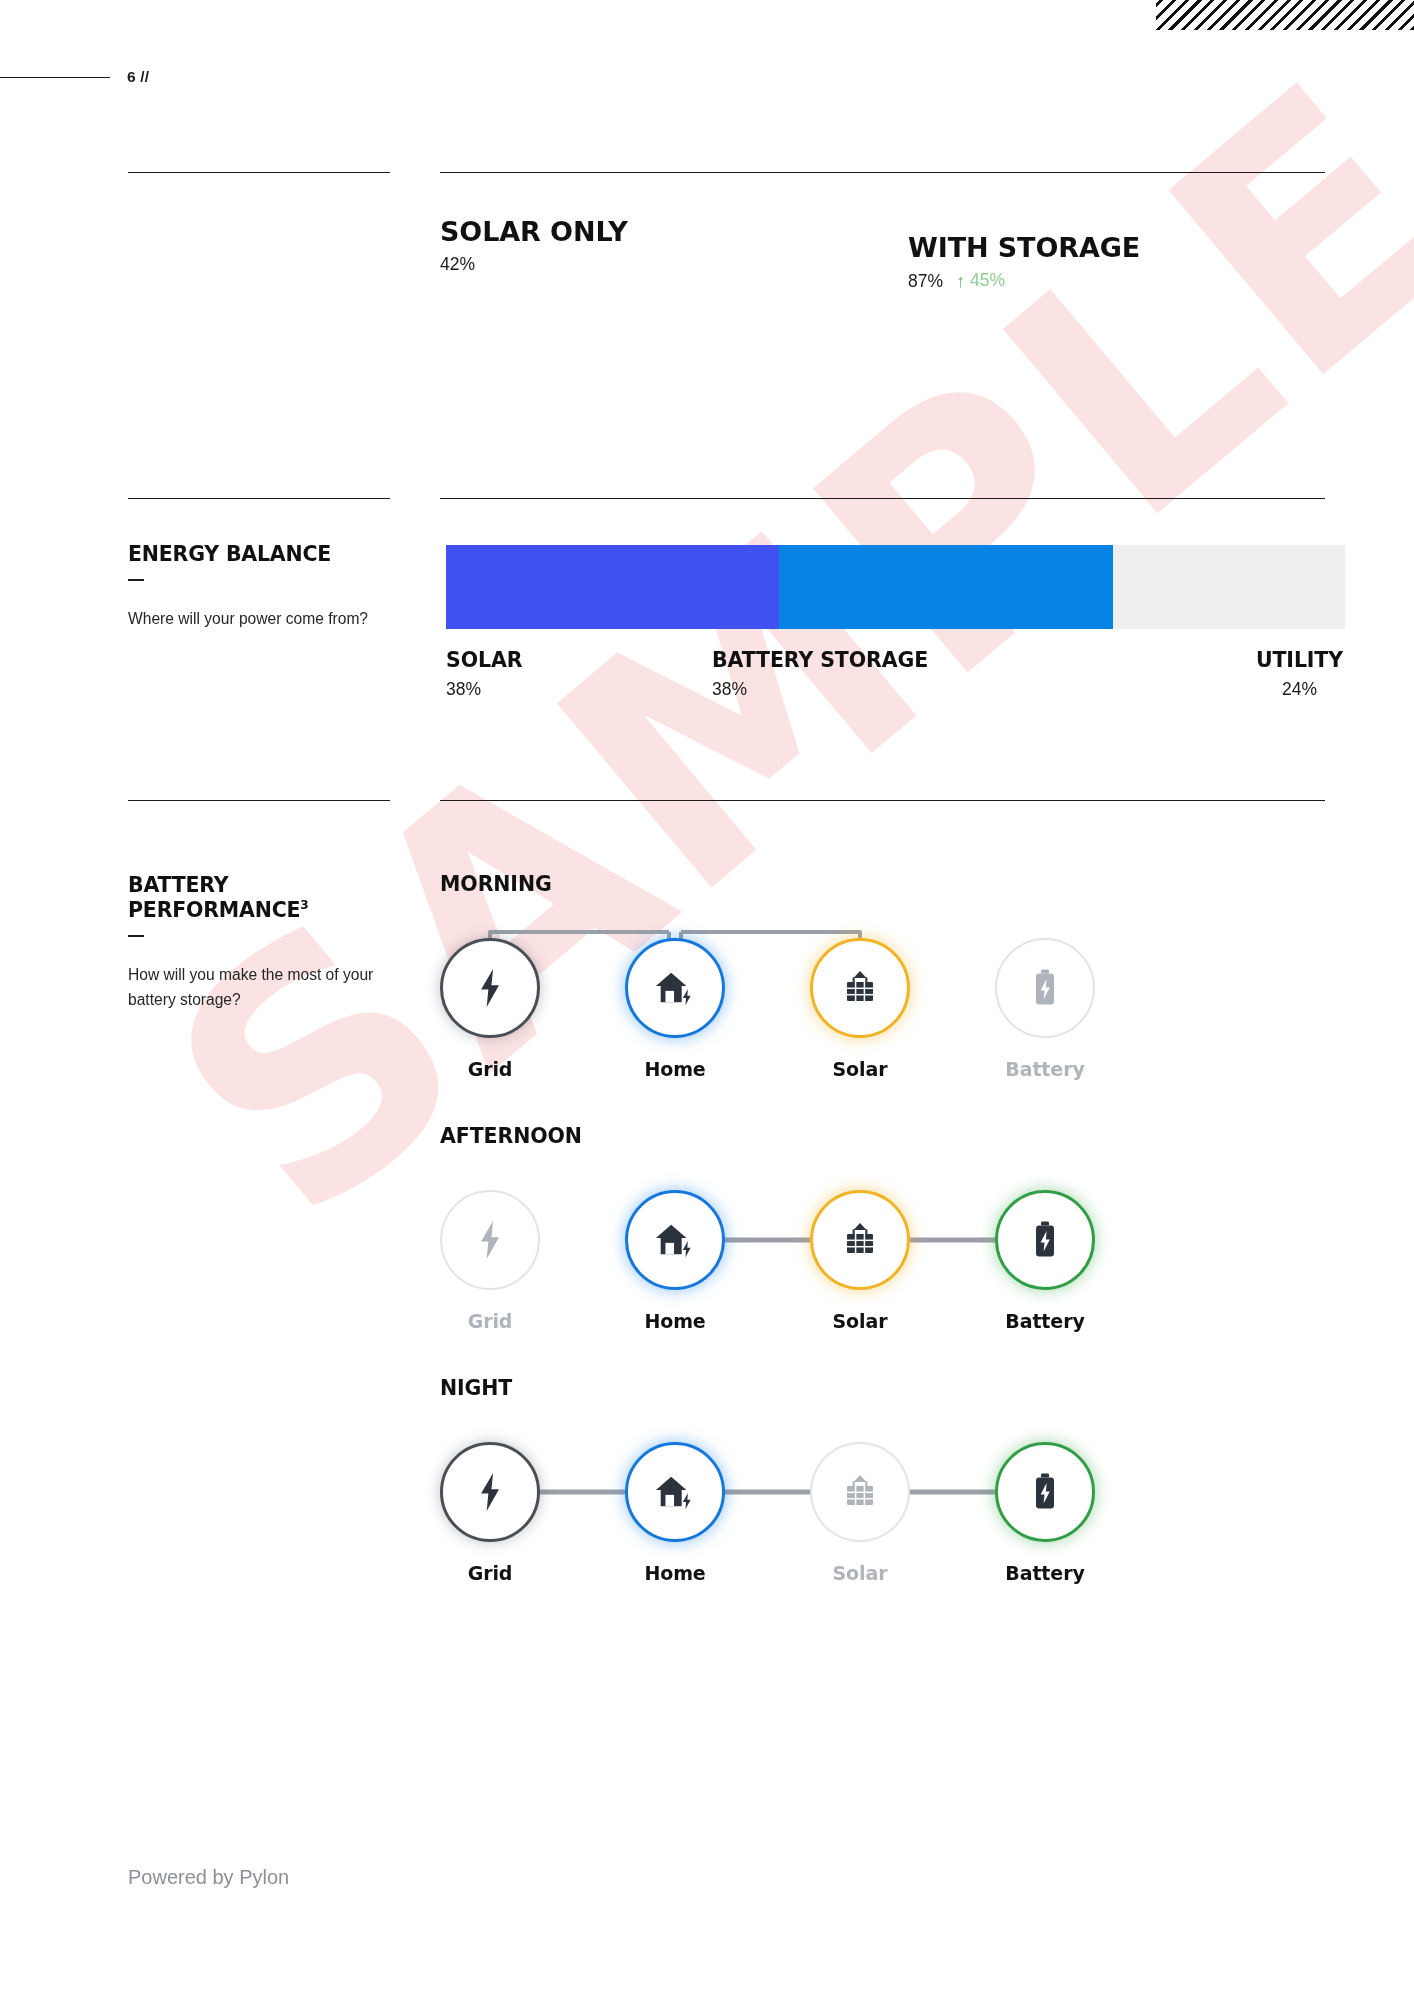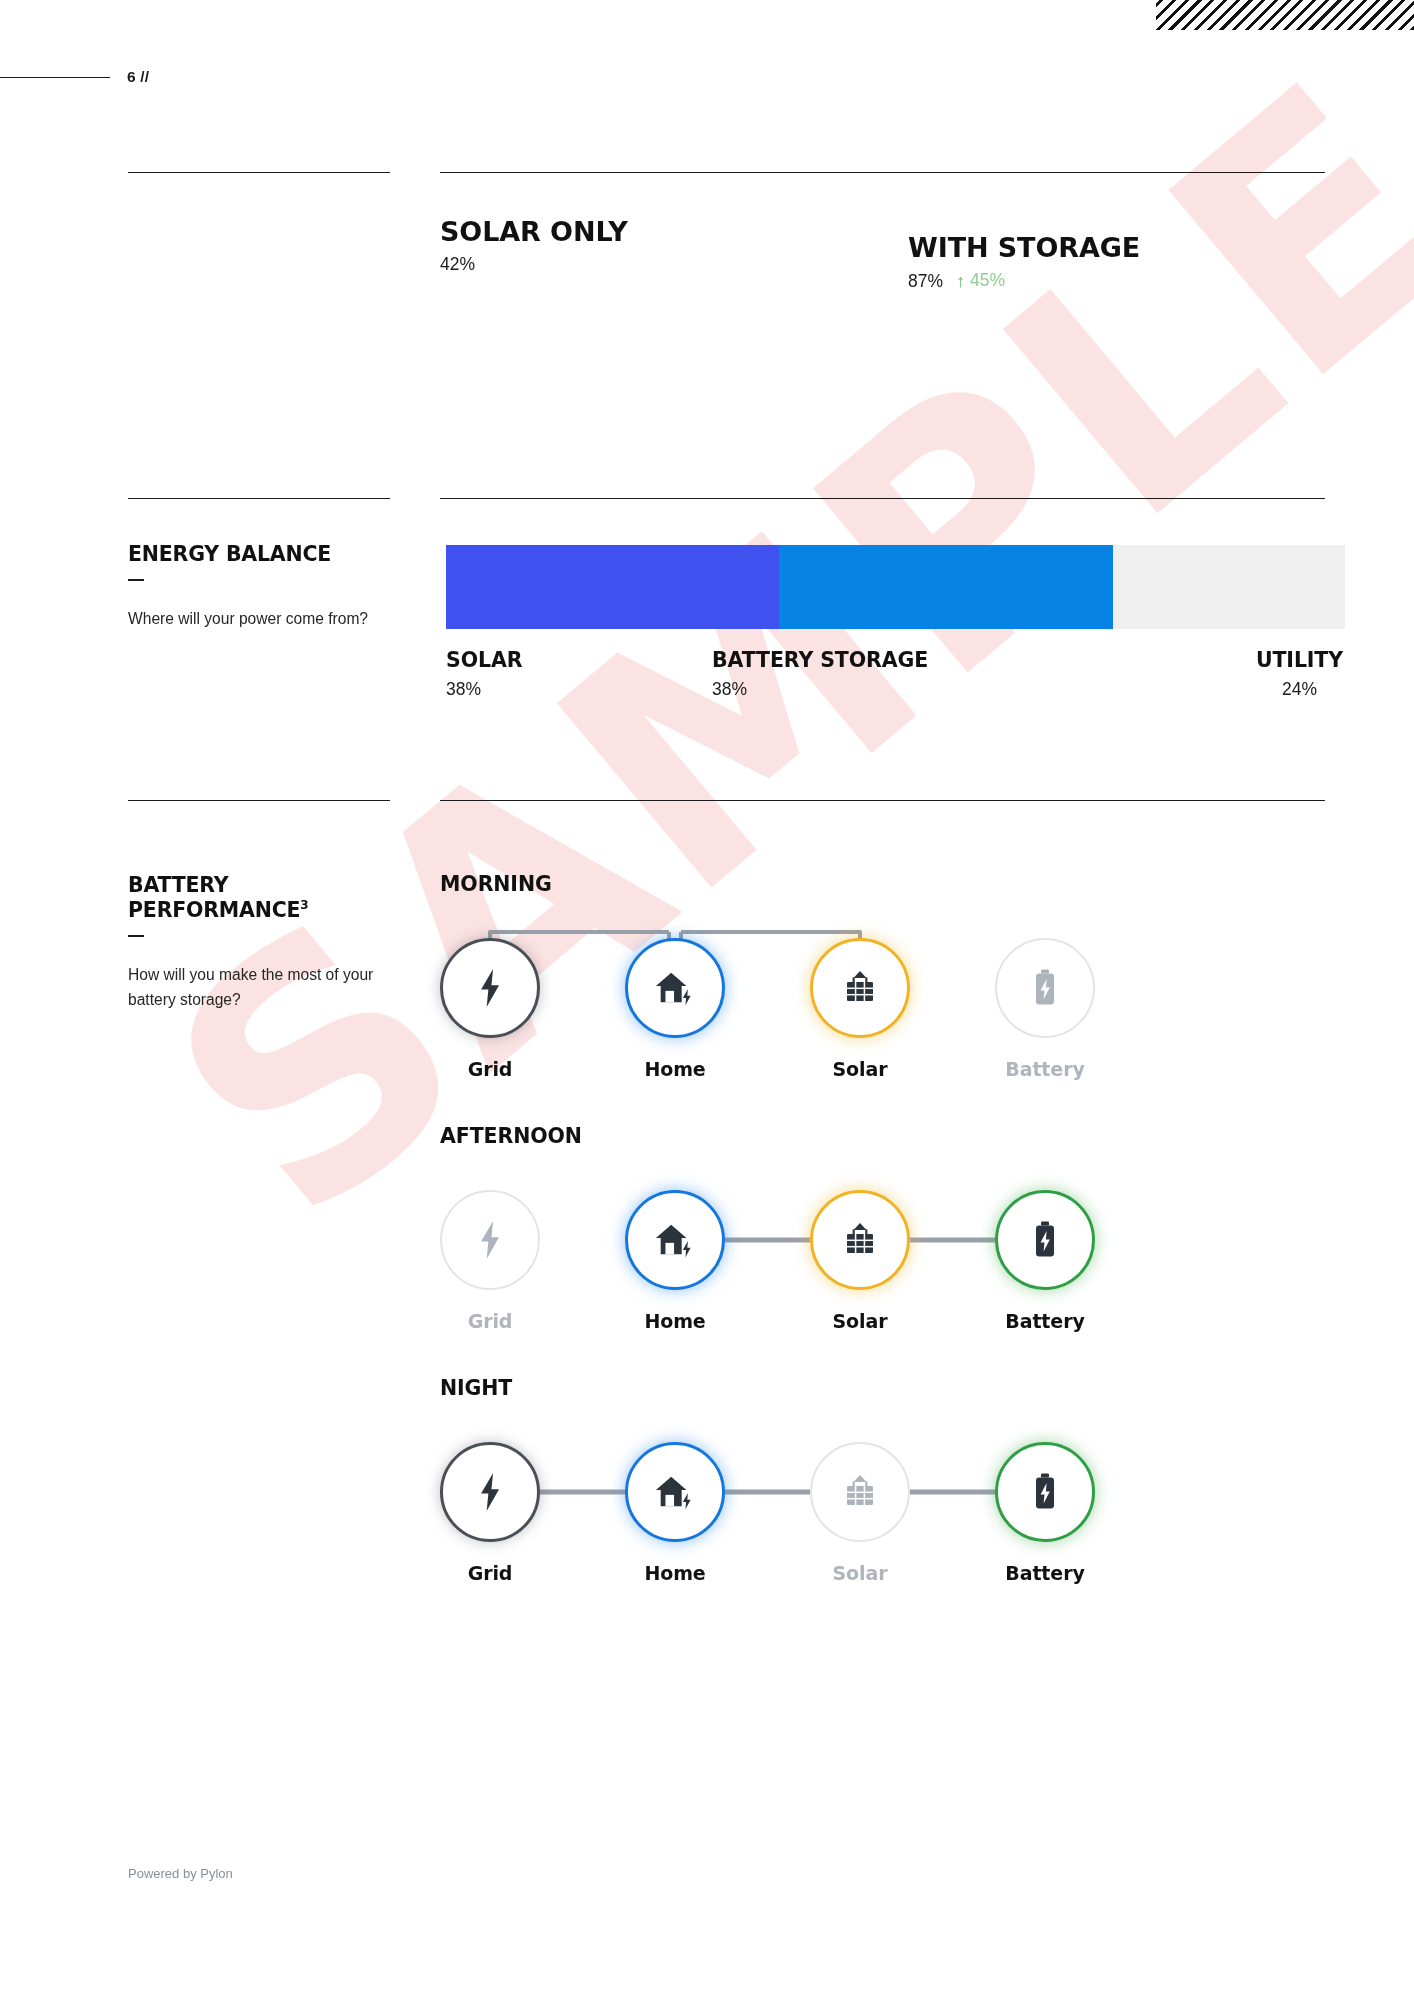--- a/index.html
+++ b/index.html
@@ -268,21 +268,21 @@
     height: 185px;
     z-index: 1;
     pointer-events: none;
   }
 
   
   .footer {
     position: absolute;
     left: 128px;
     top: 1866px;
-    font-size: 13px;
+    font-size: 20px;
     color: #8b9096;
     z-index: 2;
   }
 </style>
 </head>
 <body>
 
 <div class="page">
 
   <div class="watermark">

